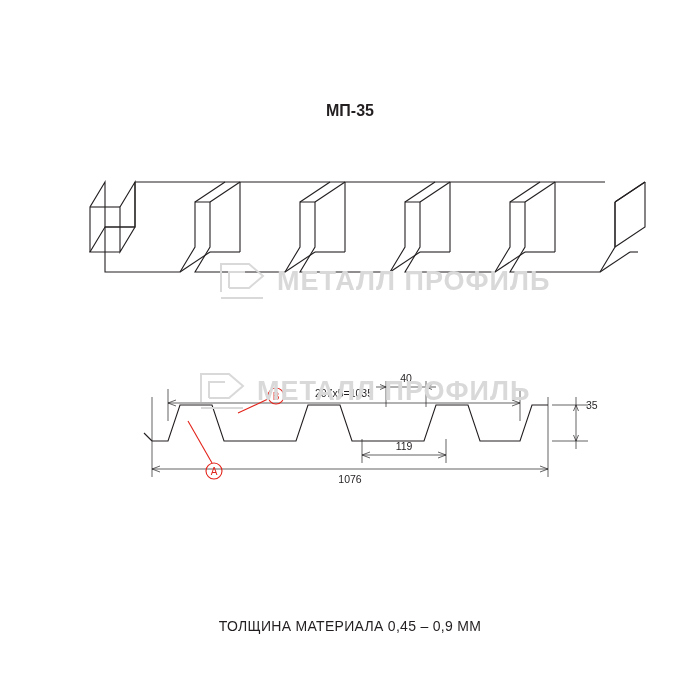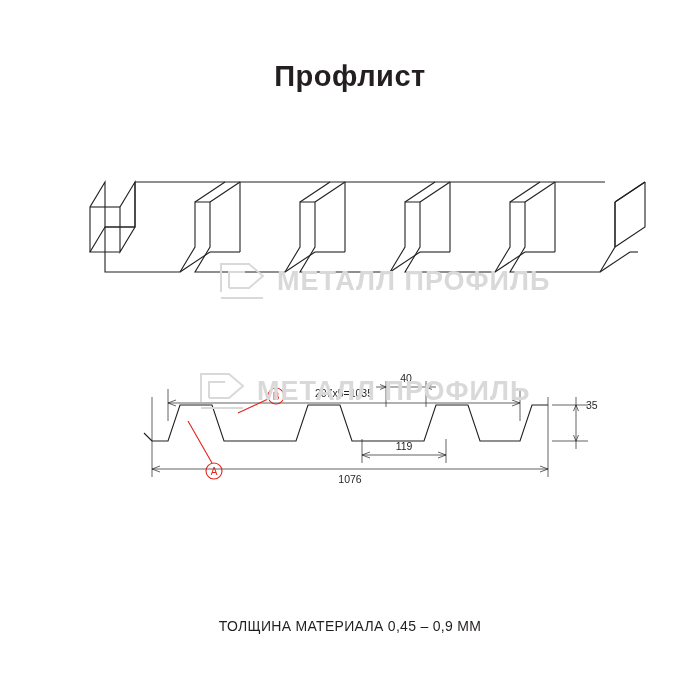--- a/index.html
+++ b/index.html
@@ -78,21 +78,21 @@
   .marker-line { fill: none; stroke: #e2231a; stroke-width: 1.1; }
   .marker-txt { font-family: "Liberation Sans", sans-serif; font-size: 10px; fill: #e2231a; }
   .wm-txt { font-family: "Liberation Sans", sans-serif; font-size: 27px; font-weight: bold; fill: #d9d9d9; letter-spacing: 1px; }
   .wm-shape { fill: none; stroke: #d9d9d9; stroke-width: 2; }
 </style>
 </head>
 <body>
 
 <div class="page">
 
-  <div class="title">Профлист</div>
+  <div class="subtitle">МП-35</div>
 
   <div class="iso-wrap">
     <svg width="580" height="150" viewBox="0 0 580 150">
       <g>
 
         <path class="ln" d="M 30 60 L 75 35 L 545 35 L 500 60 Z" opacity="0"></path>
 
         <path class="ln" d="M 75 22 L 545 22"></path>
 
         <path class="ln" d="M 75 22 L 60 47 L 60 92 L 75 67 Z"></path>

